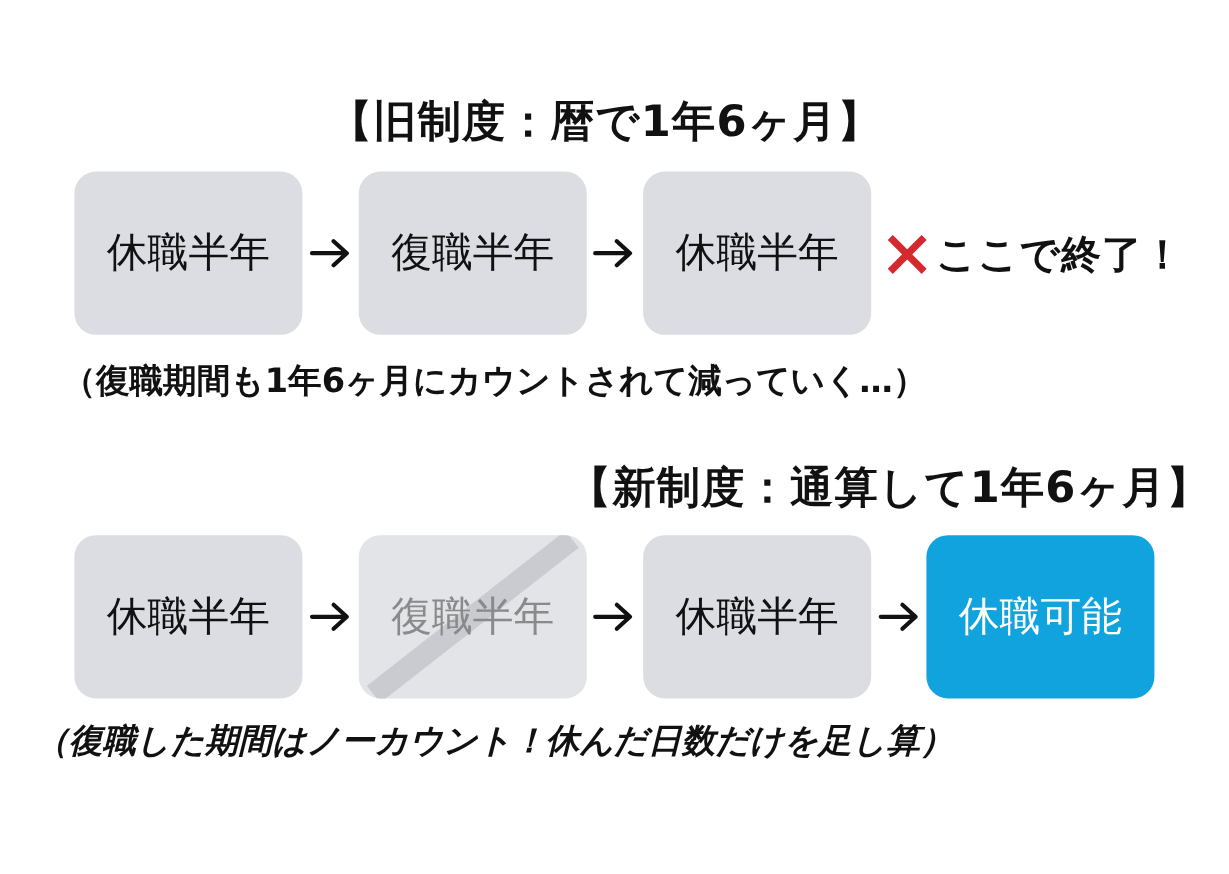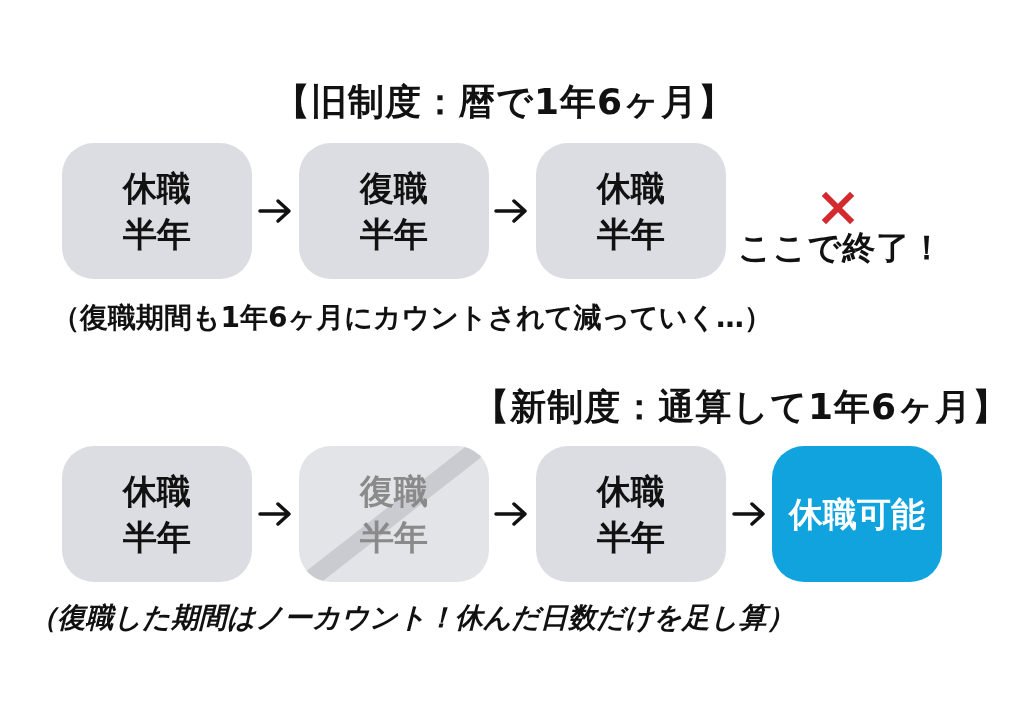--- a/index.html
+++ b/index.html
@@ -25,41 +25,41 @@
       letter-spacing: 1px;
       line-height: 44px;
     }
     .title-old { top: 80px; }
     .title-new { top: 385px; text-align: right; }
 
     .box {
       position: absolute;
       width: 190px;
       height: 136px;
-      border-radius: 32px;
+      border-radius: 18px;
       background: #dcdde2;
       display: flex;
-      flex-direction: column;
+      flex-direction: row;
       align-items: center;
       justify-content: center;
       font-size: 34px;
-      font-weight: bold;
+      font-weight: normal;
       line-height: 46px;
       text-align: center;
       overflow: hidden;
     }
     .box .line { display: block; }
     .box.faded {
       background: #e3e4e8;
       color: #8a8a8a;
     }
     .box.highlight {
       background: #10a3de;
       color: #ffffff;
-      width: 170px;
+      width: 190px;
     }
     .strike {
       position: absolute;
       left: 50%;
       top: 50%;
       width: 210px;
       height: 18px;
       background: #c6c7cb;
       opacity: 0.85;
       transform: translate(-50%, -50%) rotate(-38deg);
@@ -78,21 +78,20 @@
       position: absolute;
       left: 738px;
       top: 190px;
       height: 44px;
       display: flex;
       align-items: center;
       font-size: 33px;
       font-weight: bold;
       letter-spacing: 1px;
       white-space: nowrap;
-      flex-direction: column;
     }
     .x-icon {
       width: 36px;
       height: 36px;
       margin-right: 6px;
       display: inline-block;
     }
     .x-icon svg { width: 36px; height: 36px; display: block; }
 
     .note {

